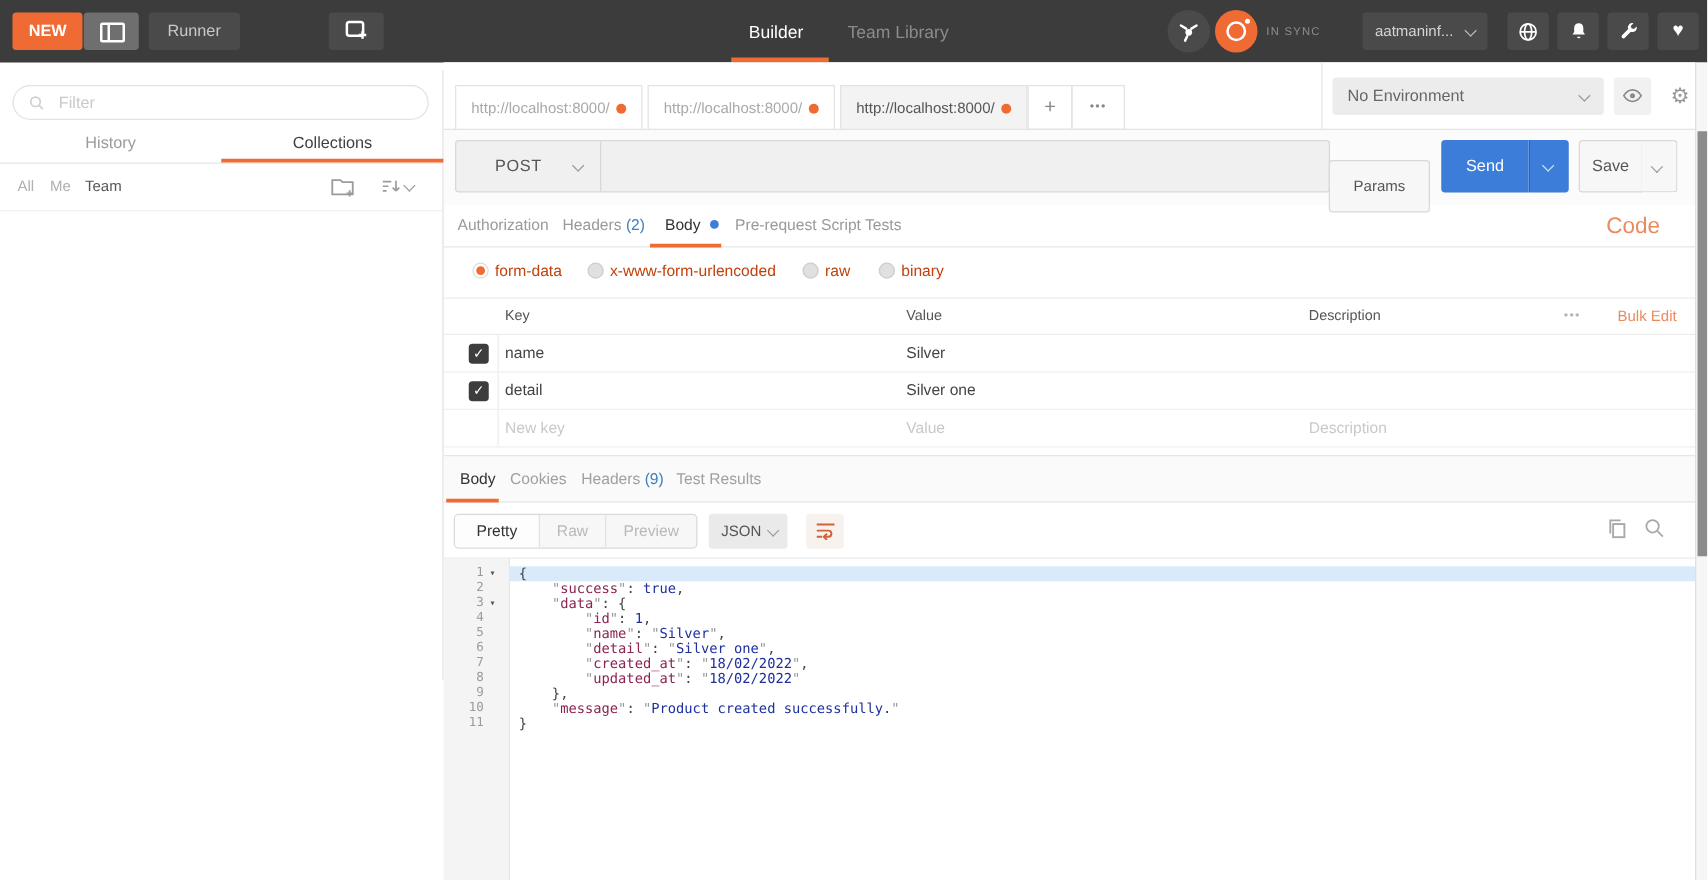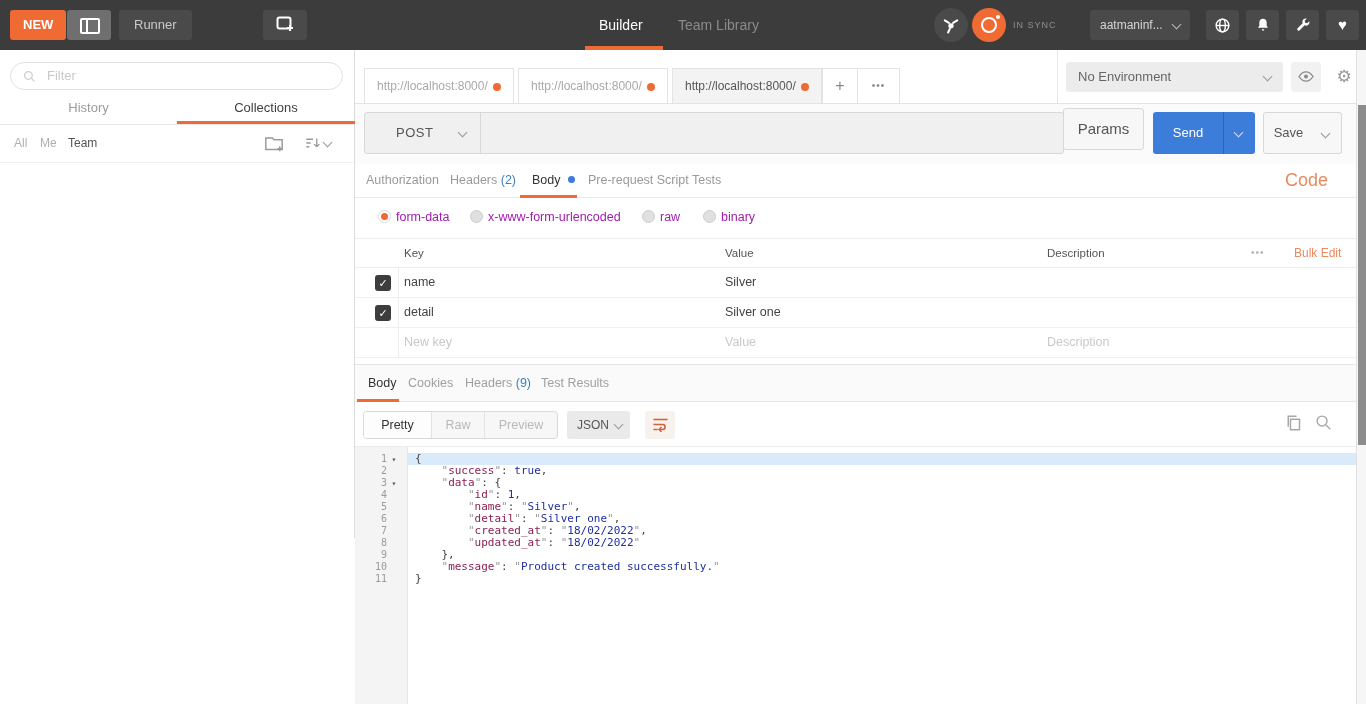--- a/index.html
+++ b/index.html
@@ -38,21 +38,21 @@
         border-bottom:1.5px solid #999;transform:rotate(45deg);vertical-align:2px;}
   .chev.lt{border-color:#b9b9b9;}
   .chev.wh{border-color:#cfe0f5;}
   #account-btn .chev{position:absolute;right:10px;top:11px;}
   .ibtn{position:absolute;top:10px;width:33px;height:30px;background:#4a4a4a;border-radius:3px;cursor:pointer;}
   .ibtn svg{margin:7px auto 0;}
   #globe-btn{left:1206px}#bell-btn{left:1246px}#wrench-btn{left:1286px}#heart-btn{left:1326px}
   #heart-btn span{display:block;text-align:center;color:#fff;font-size:15px;line-height:30px;}
 
   
-  #sidebar{position:absolute;left:0;top:50px;width:355px;height:488px;background:#fff;
+  #sidebar{position:absolute;left:0;top:56px;width:355px;height:488px;background:#fff;
            border-right:1px solid #dcdcdc;box-sizing:border-box;}
   #filter-box{position:absolute;left:10px;top:12px;width:333px;height:28px;box-sizing:border-box;
               border:1px solid #e2e2e2;border-radius:14px;}
   #filter-box svg{position:absolute;left:12px;top:7px;}
   #filter-placeholder{position:absolute;left:36px;top:0;line-height:26px;font-size:13px;color:#c9c9c9;}
   #side-tabs{position:absolute;left:0;top:46px;width:100%;height:28px;border-bottom:1px solid #e6e6e6;}
   .side-tab{position:absolute;top:0;height:28px;line-height:24px;font-size:13px;text-align:center;cursor:pointer;}
   #tab-history{left:0;width:177px;color:#9b9b9b;}
   #tab-collections{left:177px;width:178px;color:#3f3f3f;}
   #collections-underline{position:absolute;left:177px;top:71px;width:178px;height:3px;background:var(--accent);}
@@ -91,23 +91,23 @@
 
   
   #urlrow{position:absolute;left:0;top:54px;width:1001px;height:60px;background:#fbfbfb;}
   #method-url-group{position:absolute;left:9px;top:8px;width:700px;height:42px;box-sizing:border-box;
                     border:1px solid #d8d8d8;border-radius:3px;background:#f0f0f0;display:flex;}
   #method-select{position:relative;width:116px;line-height:40px;font-size:13px;color:#555;
                  letter-spacing:.5px;padding-left:31px;box-sizing:border-box;
                  border-right:1px solid #d8d8d8;cursor:pointer;}
   #method-select .chev{position:absolute;right:14px;top:16px;}
   #url-input{flex:1;line-height:40px;font-size:13px;color:#333;padding-left:18px;}
-  #params-btn{position:absolute;left:708px;top:4px;width:81px;height:42px;box-sizing:border-box;
+  #params-btn{position:absolute;left:708px;top:24px;width:81px;height:42px;box-sizing:border-box;
               border:1px solid #d8d8d8;border-radius:3px;background:#f7f7f7;color:#555;
-              font-size:15px;text-align:center;line-height:40px;cursor:pointer;}
+              font-size:12px;text-align:center;line-height:40px;cursor:pointer;}
   #send-btn{position:absolute;left:798px;top:8px;width:70px;height:42px;background:var(--blue);
             border-radius:3px 0 0 3px;color:#fff;font-size:13px;text-align:center;line-height:42px;cursor:pointer;}
   #send-caret{position:absolute;left:868px;top:8px;width:31px;height:42px;background:var(--blue);
               border-left:1px solid #2e66b5;border-radius:0 3px 3px 0;cursor:pointer;}
   #send-caret .chev{position:absolute;left:11px;top:17px;}
   #save-btn{position:absolute;left:908px;top:8px;width:51px;height:42px;box-sizing:border-box;
             border:1px solid #d8d8d8;border-radius:3px 0 0 3px;background:#f7f7f7;color:#555;
             font-size:13px;text-align:center;line-height:40px;cursor:pointer;}
   #save-caret{position:absolute;left:958px;top:8px;width:29px;height:42px;box-sizing:border-box;
               border:1px solid #d8d8d8;border-left:none;border-radius:0 3px 3px 0;background:#f7f7f7;cursor:pointer;}
@@ -124,21 +124,21 @@
             margin-left:7px;vertical-align:1px;}
   #body-underline{position:absolute;left:165px;bottom:-1px;width:57px;height:3px;background:var(--accent);}
   #code-link{position:absolute;right:28px;top:0;line-height:33px;font-size:18px;color:var(--link);cursor:pointer;}
 
   
   #radio-row{position:absolute;left:0;top:148px;width:1001px;height:38px;}
   .radio{position:absolute;top:12px;width:13px;height:13px;border-radius:50%;
          background:#e0e0e0;border:1px solid #cccccc;box-sizing:border-box;cursor:pointer;}
   .radio.sel{background:#fff;border-color:#ddd;}
   .radio.sel i{position:absolute;left:2px;top:2px;width:7px;height:7px;border-radius:50%;background:var(--accent);}
-  .radio-label{position:absolute;top:0;line-height:38px;font-size:12.5px;color:#a21caf;cursor:pointer;}
+  .radio-label{position:absolute;top:0;line-height:38px;font-size:12.5px;color:#c2410c;cursor:pointer;}
   #radio-0{left:23px}#rlabel-0{left:41px}
   #radio-1{left:115px}#rlabel-1{left:133px}
   #radio-2{left:287px}#rlabel-2{left:305px}
   #radio-3{left:348px}#rlabel-3{left:366px}
 
   
   #kv-table{position:absolute;left:0;top:188px;width:1001px;}
   .kv-head{position:relative;height:30px;border-top:1px solid #ededed;border-bottom:1px solid #ededed;box-sizing:border-box;}
   .kv-head span{position:absolute;top:0;line-height:28px;font-size:11.5px;color:#555;}
   #kvh-key{left:49px}#kvh-value{left:370px}#kvh-desc{left:692px}

